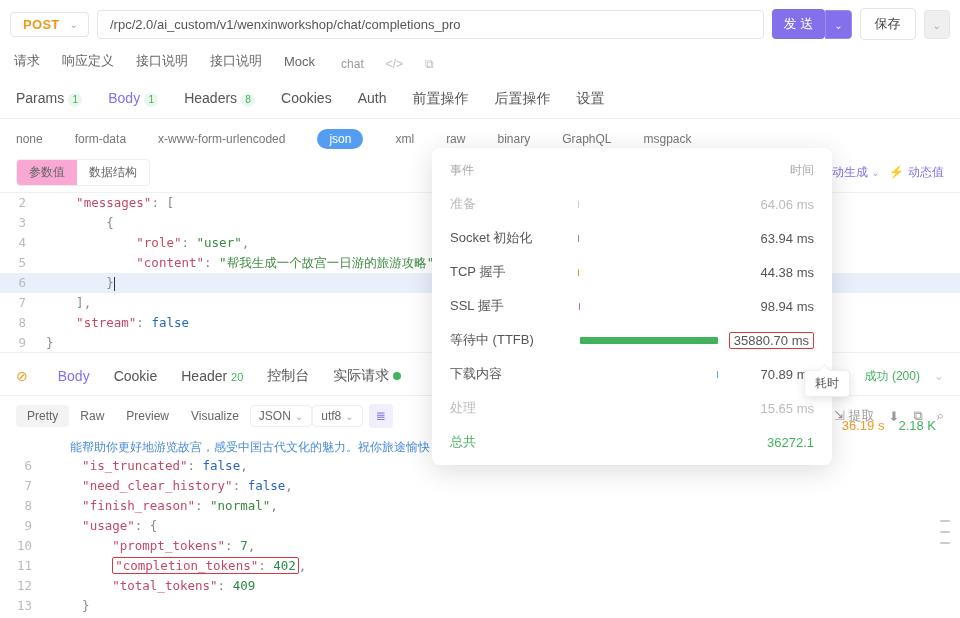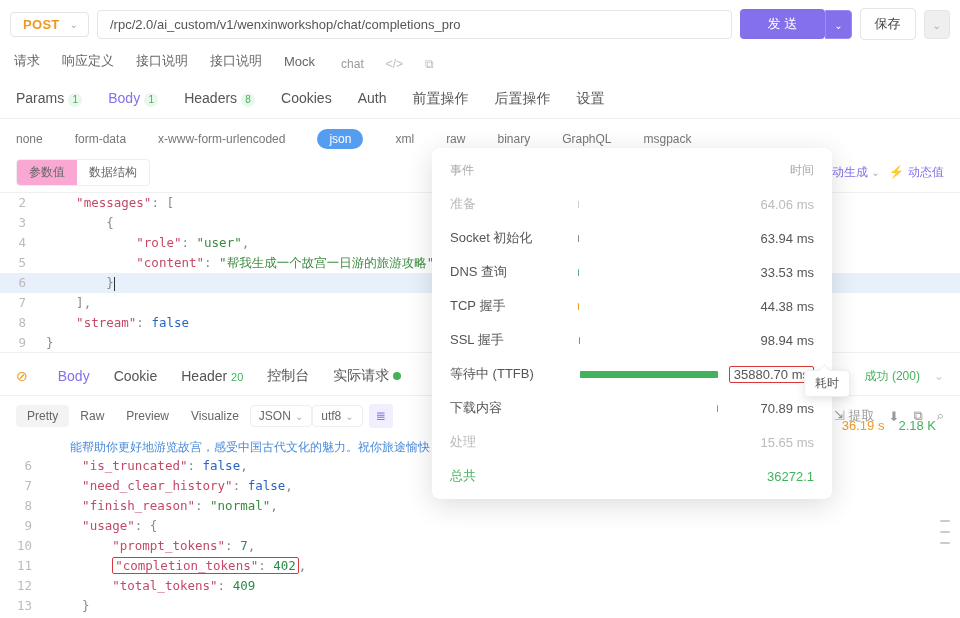--- a/index.html
+++ b/index.html
@@ -3,21 +3,21 @@
 <meta charset="utf-8">
 <style>
   * { box-sizing: border-box; margin: 0; padding: 0; }
   body { font-family: -apple-system, BlinkMacSystemFont, "Segoe UI", Helvetica, Arial, sans-serif; font-size: 13px; color: #333; background: #fff; width: 960px; height: 618px; overflow: hidden; position: relative; }
   
   
   .url-bar { display: flex; gap: 8px; padding: 8px 10px; align-items: center; }
   .method-select { border: 1px solid #e5e5e5; border-radius: 4px; padding: 4px 10px 4px 12px; display: flex; align-items: center; gap: 10px; }
   .method-text { color: #ec9a21; font-weight: 600; font-size: 13px; letter-spacing: .3px; }
   .url-input { flex: 1; border: 1px solid #e5e5e5; border-radius: 4px; padding: 6px 12px; font-size: 13px; color: #555; background: #fff; }
-  .send-btn { background: #8470eb; color: #fff; border: none; border-radius: 4px; padding: 6px 28px; font-size: 13px; display: flex; align-items: flex-end; gap: 6px; cursor: pointer; }
+  .send-btn { background: #8470eb; color: #fff; border: none; border-radius: 4px; padding: 6px 12px; font-size: 13px; display: flex; align-items: flex-end; gap: 6px; cursor: pointer; }
   .send-caret { border: 1px solid #9b8bee; border-radius: 0 4px 4px 0; background: #8470eb; padding: 6px 8px; color:#fff; margin-left:-8px; }
   .save-btn { background: #fff; color: #444; border: 1px solid #e5e5e5; border-radius: 4px; padding: 6px 14px; font-size: 13px; cursor: pointer; }
   .save-caret { border: 1px solid #e5e5e5; border-radius: 4px; padding: 6px 8px; color:#888; }
   .chev { font-size: 10px; color: #aaa; }
   .chev-w { color:#fff; font-size:10px; }
   
   
   .main-tabs { display: flex; gap: 22px; padding: 4px 14px 0; align-items: center; font-size: 13px; }
   .main-tab { color: #666; cursor: pointer; padding-bottom: 6px; }
   .main-tabs .chat { color: #999; font-size: 12px; margin-left: 4px; }
@@ -313,27 +313,20 @@
     <span class="timing-val">64.06 ms</span>
   </div>
   <div class="timing-row">
     <span class="timing-label">Socket 初始化</span>
     <span class="timing-bar-wrap">
         <span class="timing-bar" style="left:0;width:1px;background:#888;"></span>
       </span>
     <span class="timing-val">63.94 ms</span>
   </div>
   <div class="timing-row">
-    <span class="timing-label">DNS 查询</span>
-    <span class="timing-bar-wrap">
-        <span class="timing-bar" style="left:0;width:1px;background:#5aa9a0;"></span>
-      </span>
-    <span class="timing-val">33.53 ms</span>
-  </div>
-  <div class="timing-row">
     <span class="timing-label">TCP 握手</span>
     <span class="timing-bar-wrap">
         <span class="timing-bar" style="left:0;width:1px;background:#ec9a21;"></span>
       </span>
     <span class="timing-val">44.38 ms</span>
   </div>
   <div class="timing-row">
     <span class="timing-label">SSL 握手</span>
     <span class="timing-bar-wrap">
         <span class="timing-bar" style="left:1px;width:1px;background:#b564c6;"></span>

